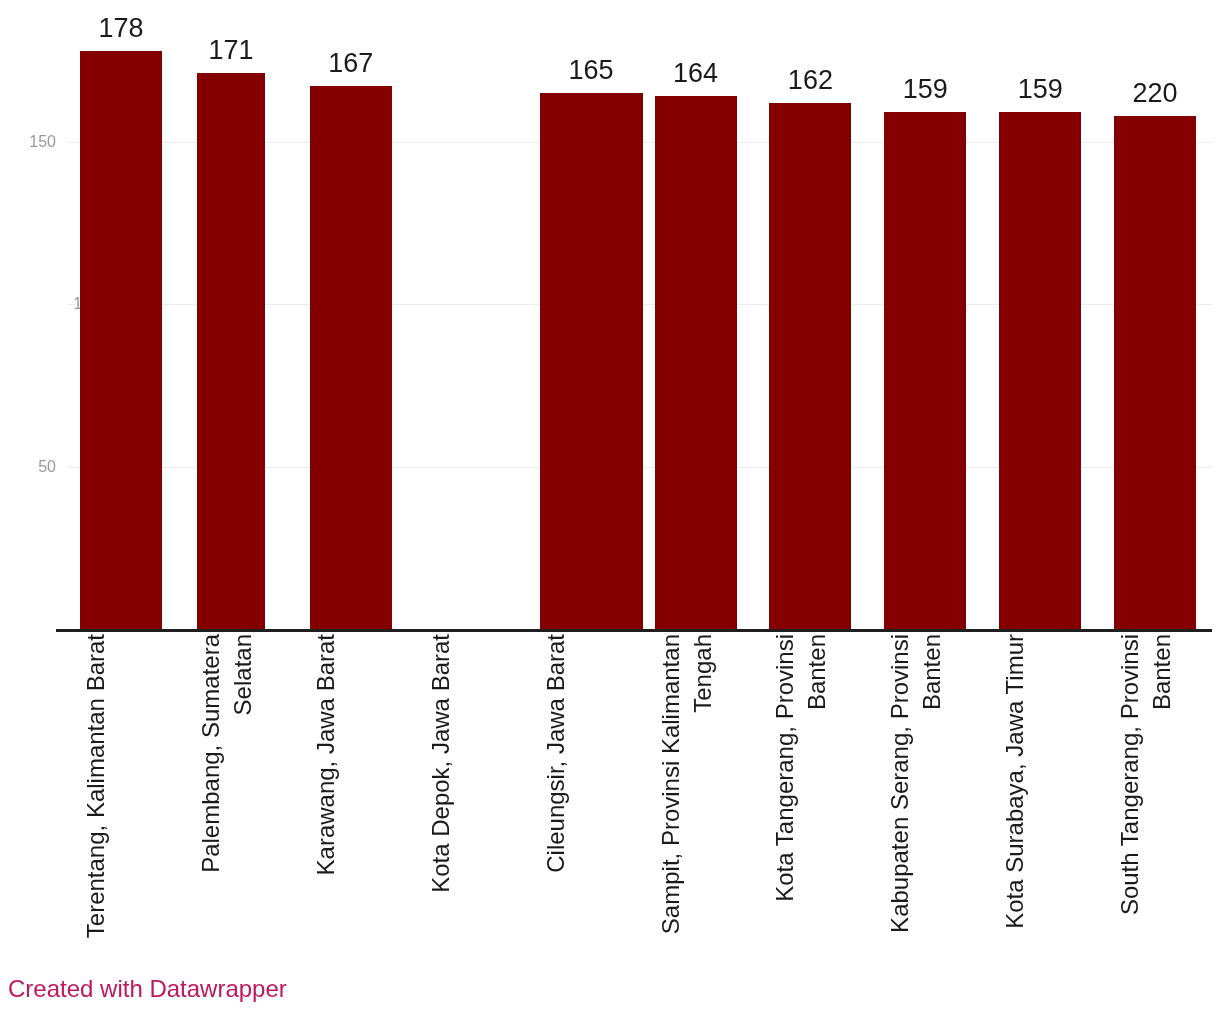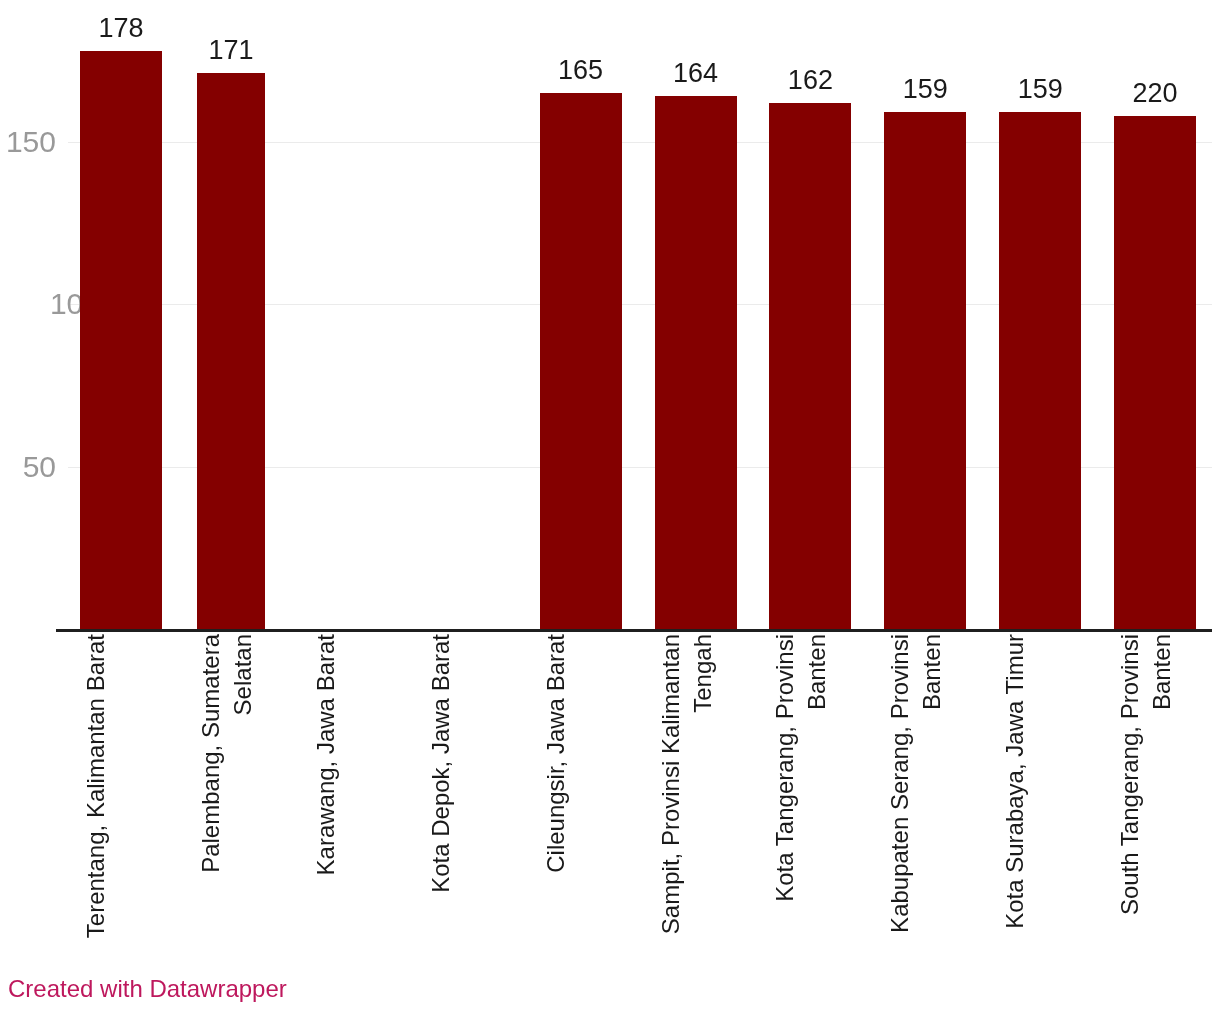--- a/index.html
+++ b/index.html
@@ -38,21 +38,21 @@
     right: 8px;
     height: 1px;
     background: #ebebeb;
   }
 
   .ytick-label {
     position: absolute;
     left: 0;
     width: 56px;
     text-align: right;
-    font-size: 30px;
+    font-size: 16px;
     line-height: 25px;
     color: #999999;
     letter-spacing: 0px;
   }
 
   #baseline {
     position: absolute;
     left: 56px;
     right: 8px;
     bottom: 0px;
@@ -155,21 +155,25 @@
 
   <div id="bars-layer">
       <div class="bar-group" style="left: 80px; width: 82px;">
         <div class="bar-rect" style="top: 50.5px; background: rgb(132, 0, 0);"></div>
         <div class="bar-value" style="top: 13.5px;">178</div>
       </div>
       <div class="bar-group" style="left: 197px; width: 68px;">
         <div class="bar-rect" style="top: 73.25px; background: rgb(132, 0, 0);"></div>
         <div class="bar-value" style="top: 36.25px;">171</div>
       </div>
-      <div class="bar-group" style="left: 539.6px; width: 82px;">
+      <div class="bar-group" style="left: 309.8px; width: 82px;">
+        <div class="bar-rect" style="top: 86.25px; background: rgb(132, 0, 0);"></div>
+        <div class="bar-value" style="top: 49.25px;">167</div>
+      </div>
+      <div class="bar-group" style="left: 539.6px; width: 103px;">
         <div class="bar-rect" style="top: 92.75px; background: rgb(132, 0, 0);"></div>
         <div class="bar-value" style="top: 55.75px;">165</div>
       </div>
       <div class="bar-group" style="left: 654.5px; width: 82px;">
         <div class="bar-rect" style="top: 96px; background: rgb(132, 0, 0);"></div>
         <div class="bar-value" style="top: 59px;">164</div>
       </div>
       <div class="bar-group" style="left: 769.4px; width: 82px;">
         <div class="bar-rect" style="top: 102.5px; background: rgb(132, 0, 0);"></div>
         <div class="bar-value" style="top: 65.5px;">162</div>

